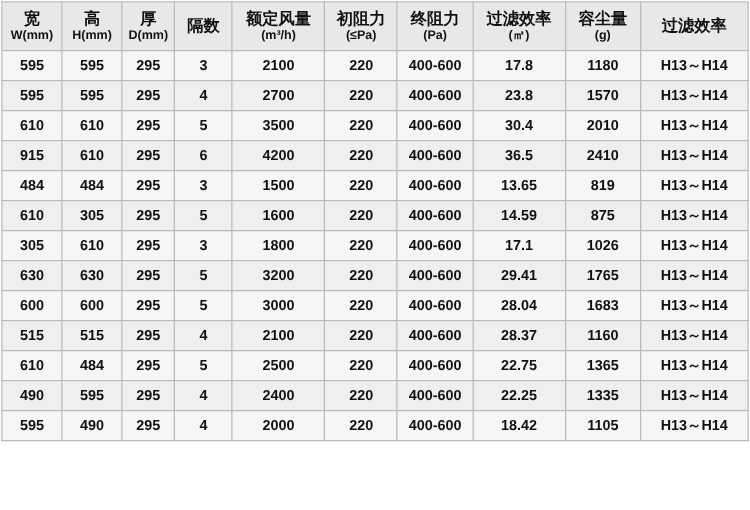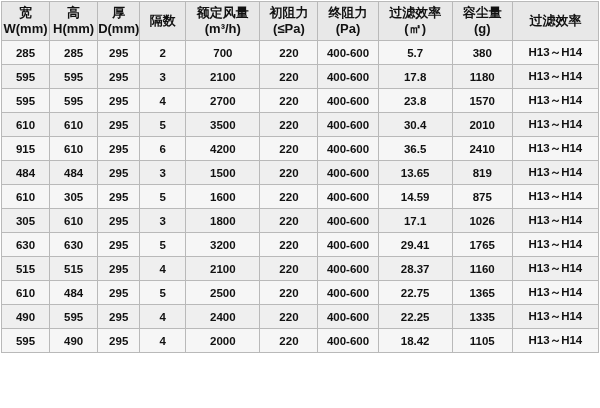--- a/index.html
+++ b/index.html
@@ -41,21 +41,21 @@
     line-height: 1.12;
     padding: 2px 1px;
   }
   thead th .hd-main {
     display: block;
     font-size: 13px;
     font-weight: bold;
   }
   thead th .hd-sub {
     display: block;
-    font-size: 13px;
+    font-size: 10px;
     font-weight: bold;
     margin-top: 1px;
   }
   thead th.single {
     font-size: 12.5px;
   }
   tbody td {
     height: 23px;
     font-size: 11.5px;
     background: #f6f6f6;
@@ -129,32 +129,20 @@
           <span class="hd-main">容尘量</span>
           <span class="hd-sub">(g)</span>
         </th>
         <th class="single">
           <span class="hd-main">过滤效率</span>
         </th>
       </tr>
     </thead>
     <tbody id="table-body">
         <tr>
-          <td>285</td>
-          <td>285</td>
-          <td>295</td>
-          <td>2</td>
-          <td>700</td>
-          <td>220</td>
-          <td>400-600</td>
-          <td>5.7</td>
-          <td>380</td>
-          <td>H13～H14</td>
-        </tr>
-        <tr>
           <td>595</td>
           <td>595</td>
           <td>295</td>
           <td>3</td>
           <td>2100</td>
           <td>220</td>
           <td>400-600</td>
           <td>17.8</td>
           <td>1180</td>
           <td>H13～H14</td>
@@ -234,20 +222,32 @@
         <tr>
           <td>630</td>
           <td>630</td>
           <td>295</td>
           <td>5</td>
           <td>3200</td>
           <td>220</td>
           <td>400-600</td>
           <td>29.41</td>
           <td>1765</td>
+          <td>H13～H14</td>
+        </tr>
+        <tr>
+          <td>600</td>
+          <td>600</td>
+          <td>295</td>
+          <td>5</td>
+          <td>3000</td>
+          <td>220</td>
+          <td>400-600</td>
+          <td>28.04</td>
+          <td>1683</td>
           <td>H13～H14</td>
         </tr>
         <tr>
           <td>515</td>
           <td>515</td>
           <td>295</td>
           <td>4</td>
           <td>2100</td>
           <td>220</td>
           <td>400-600</td>

